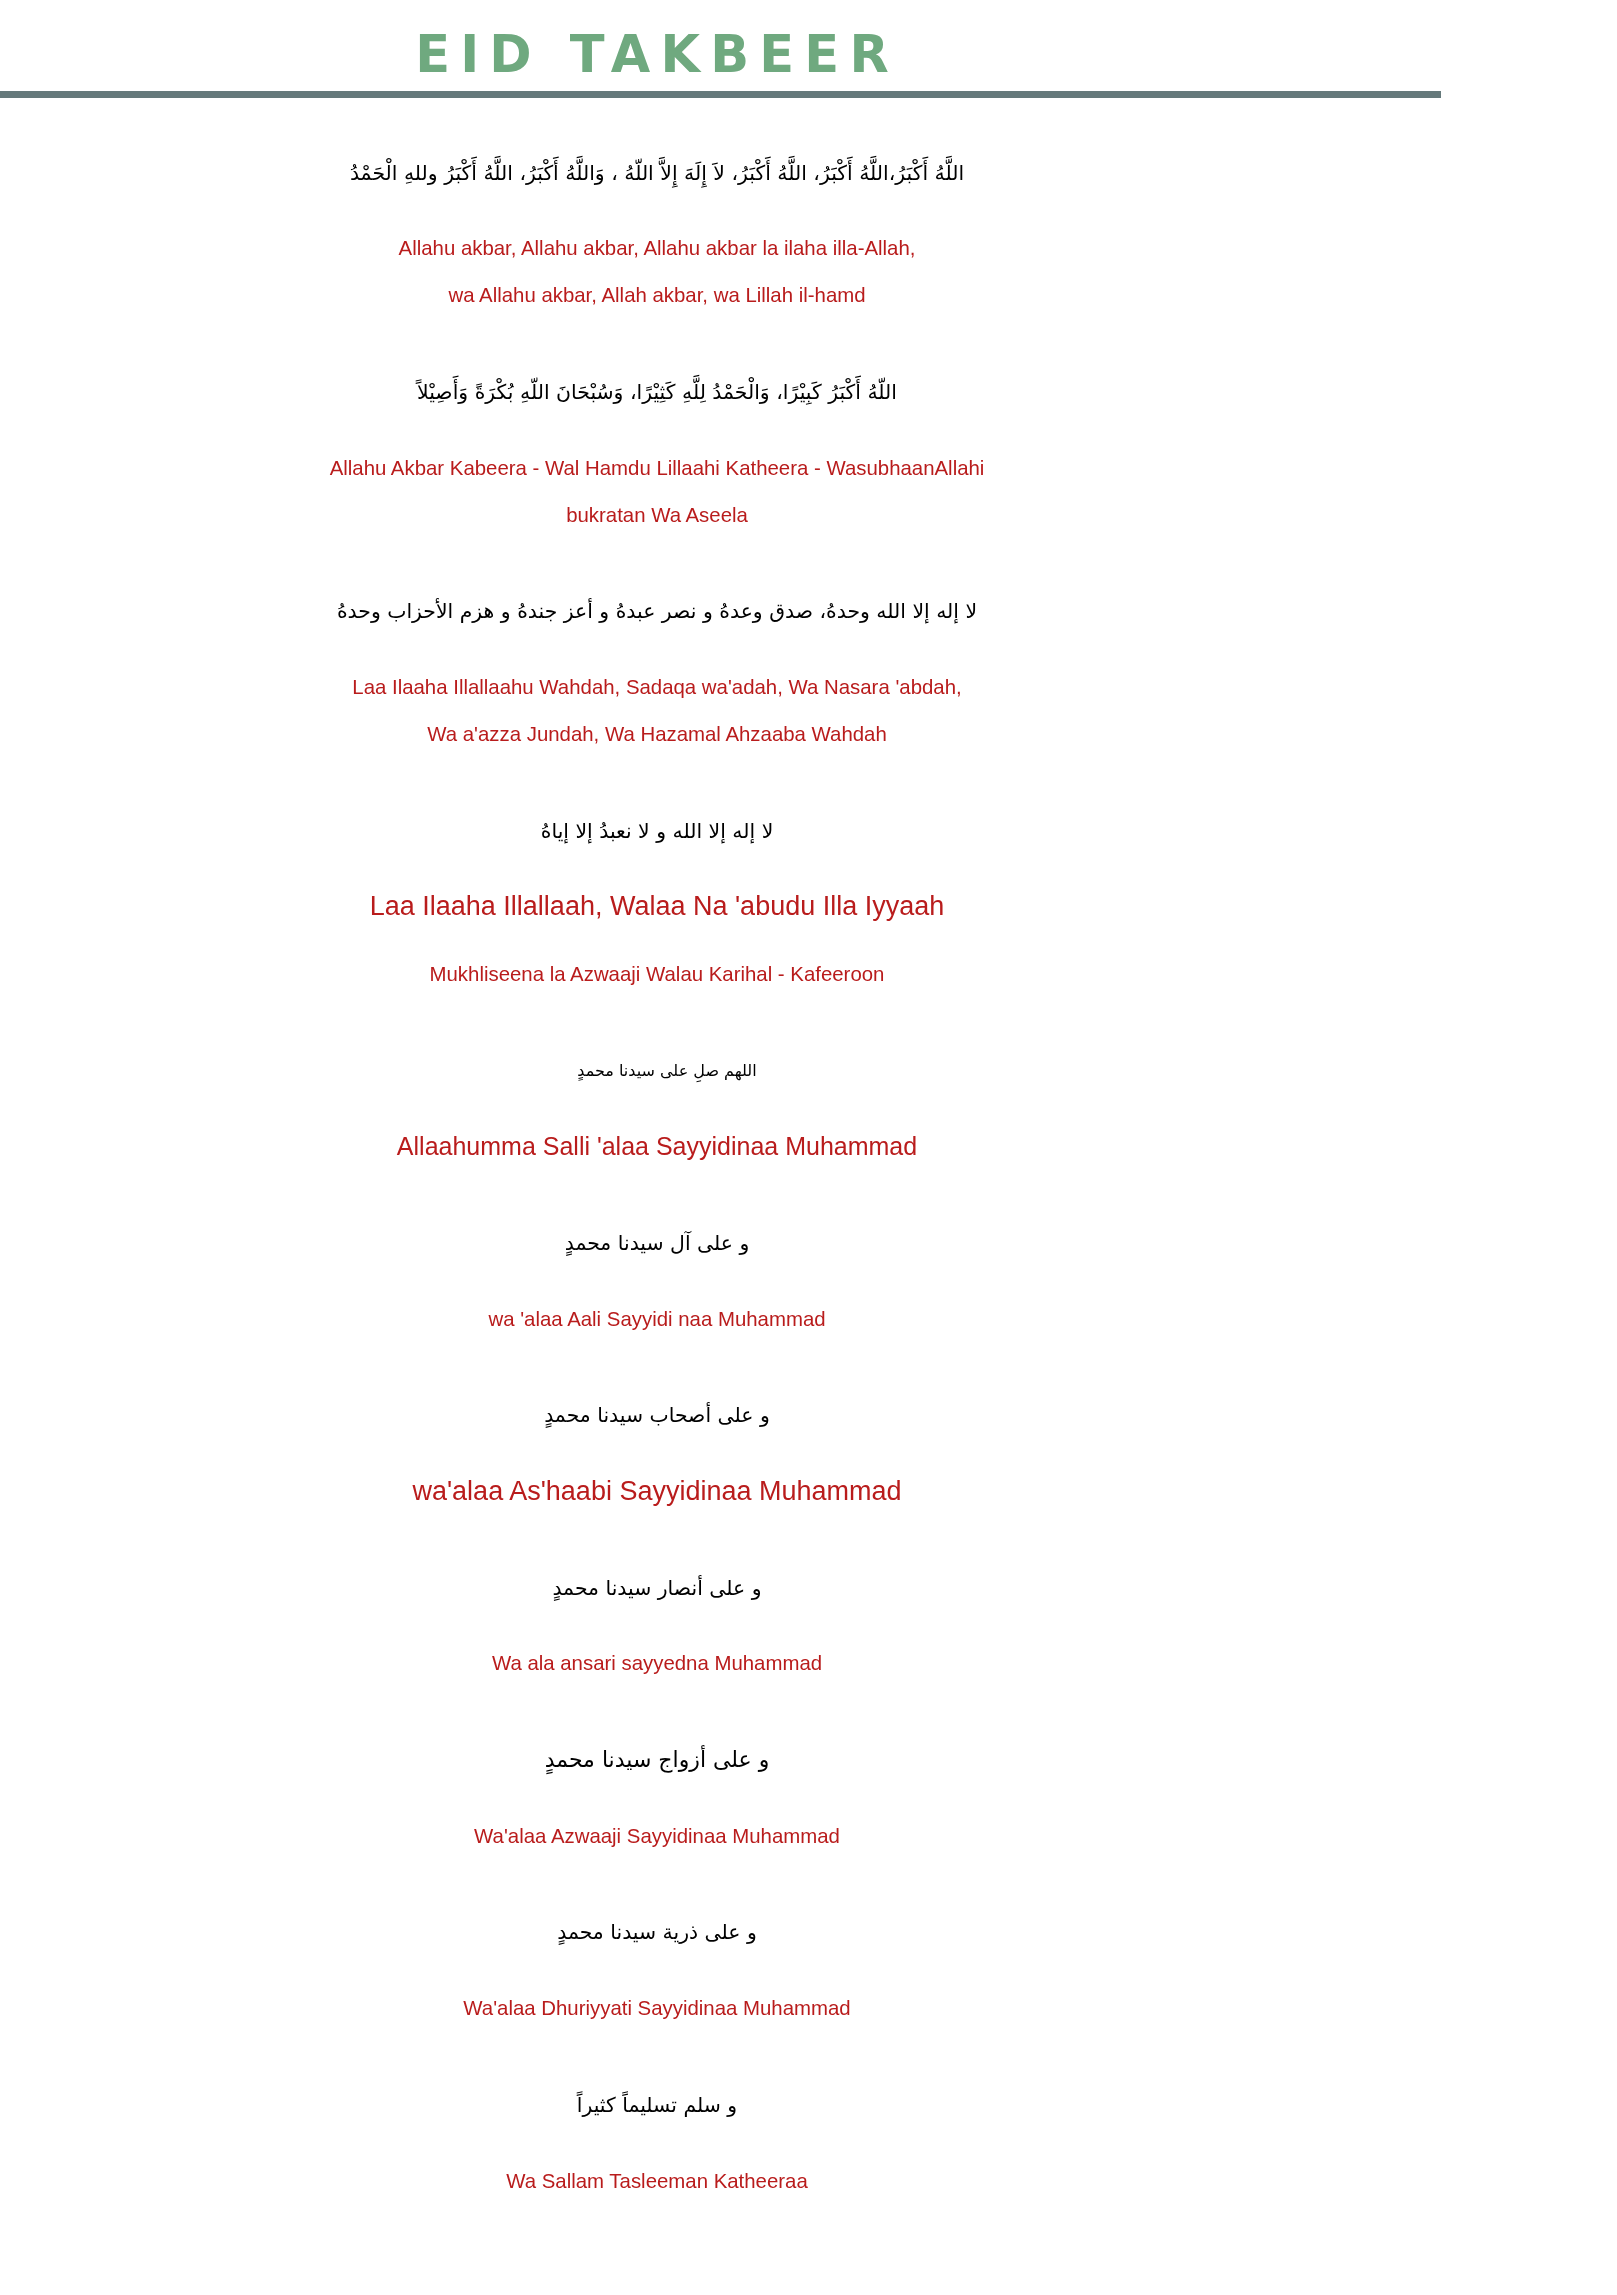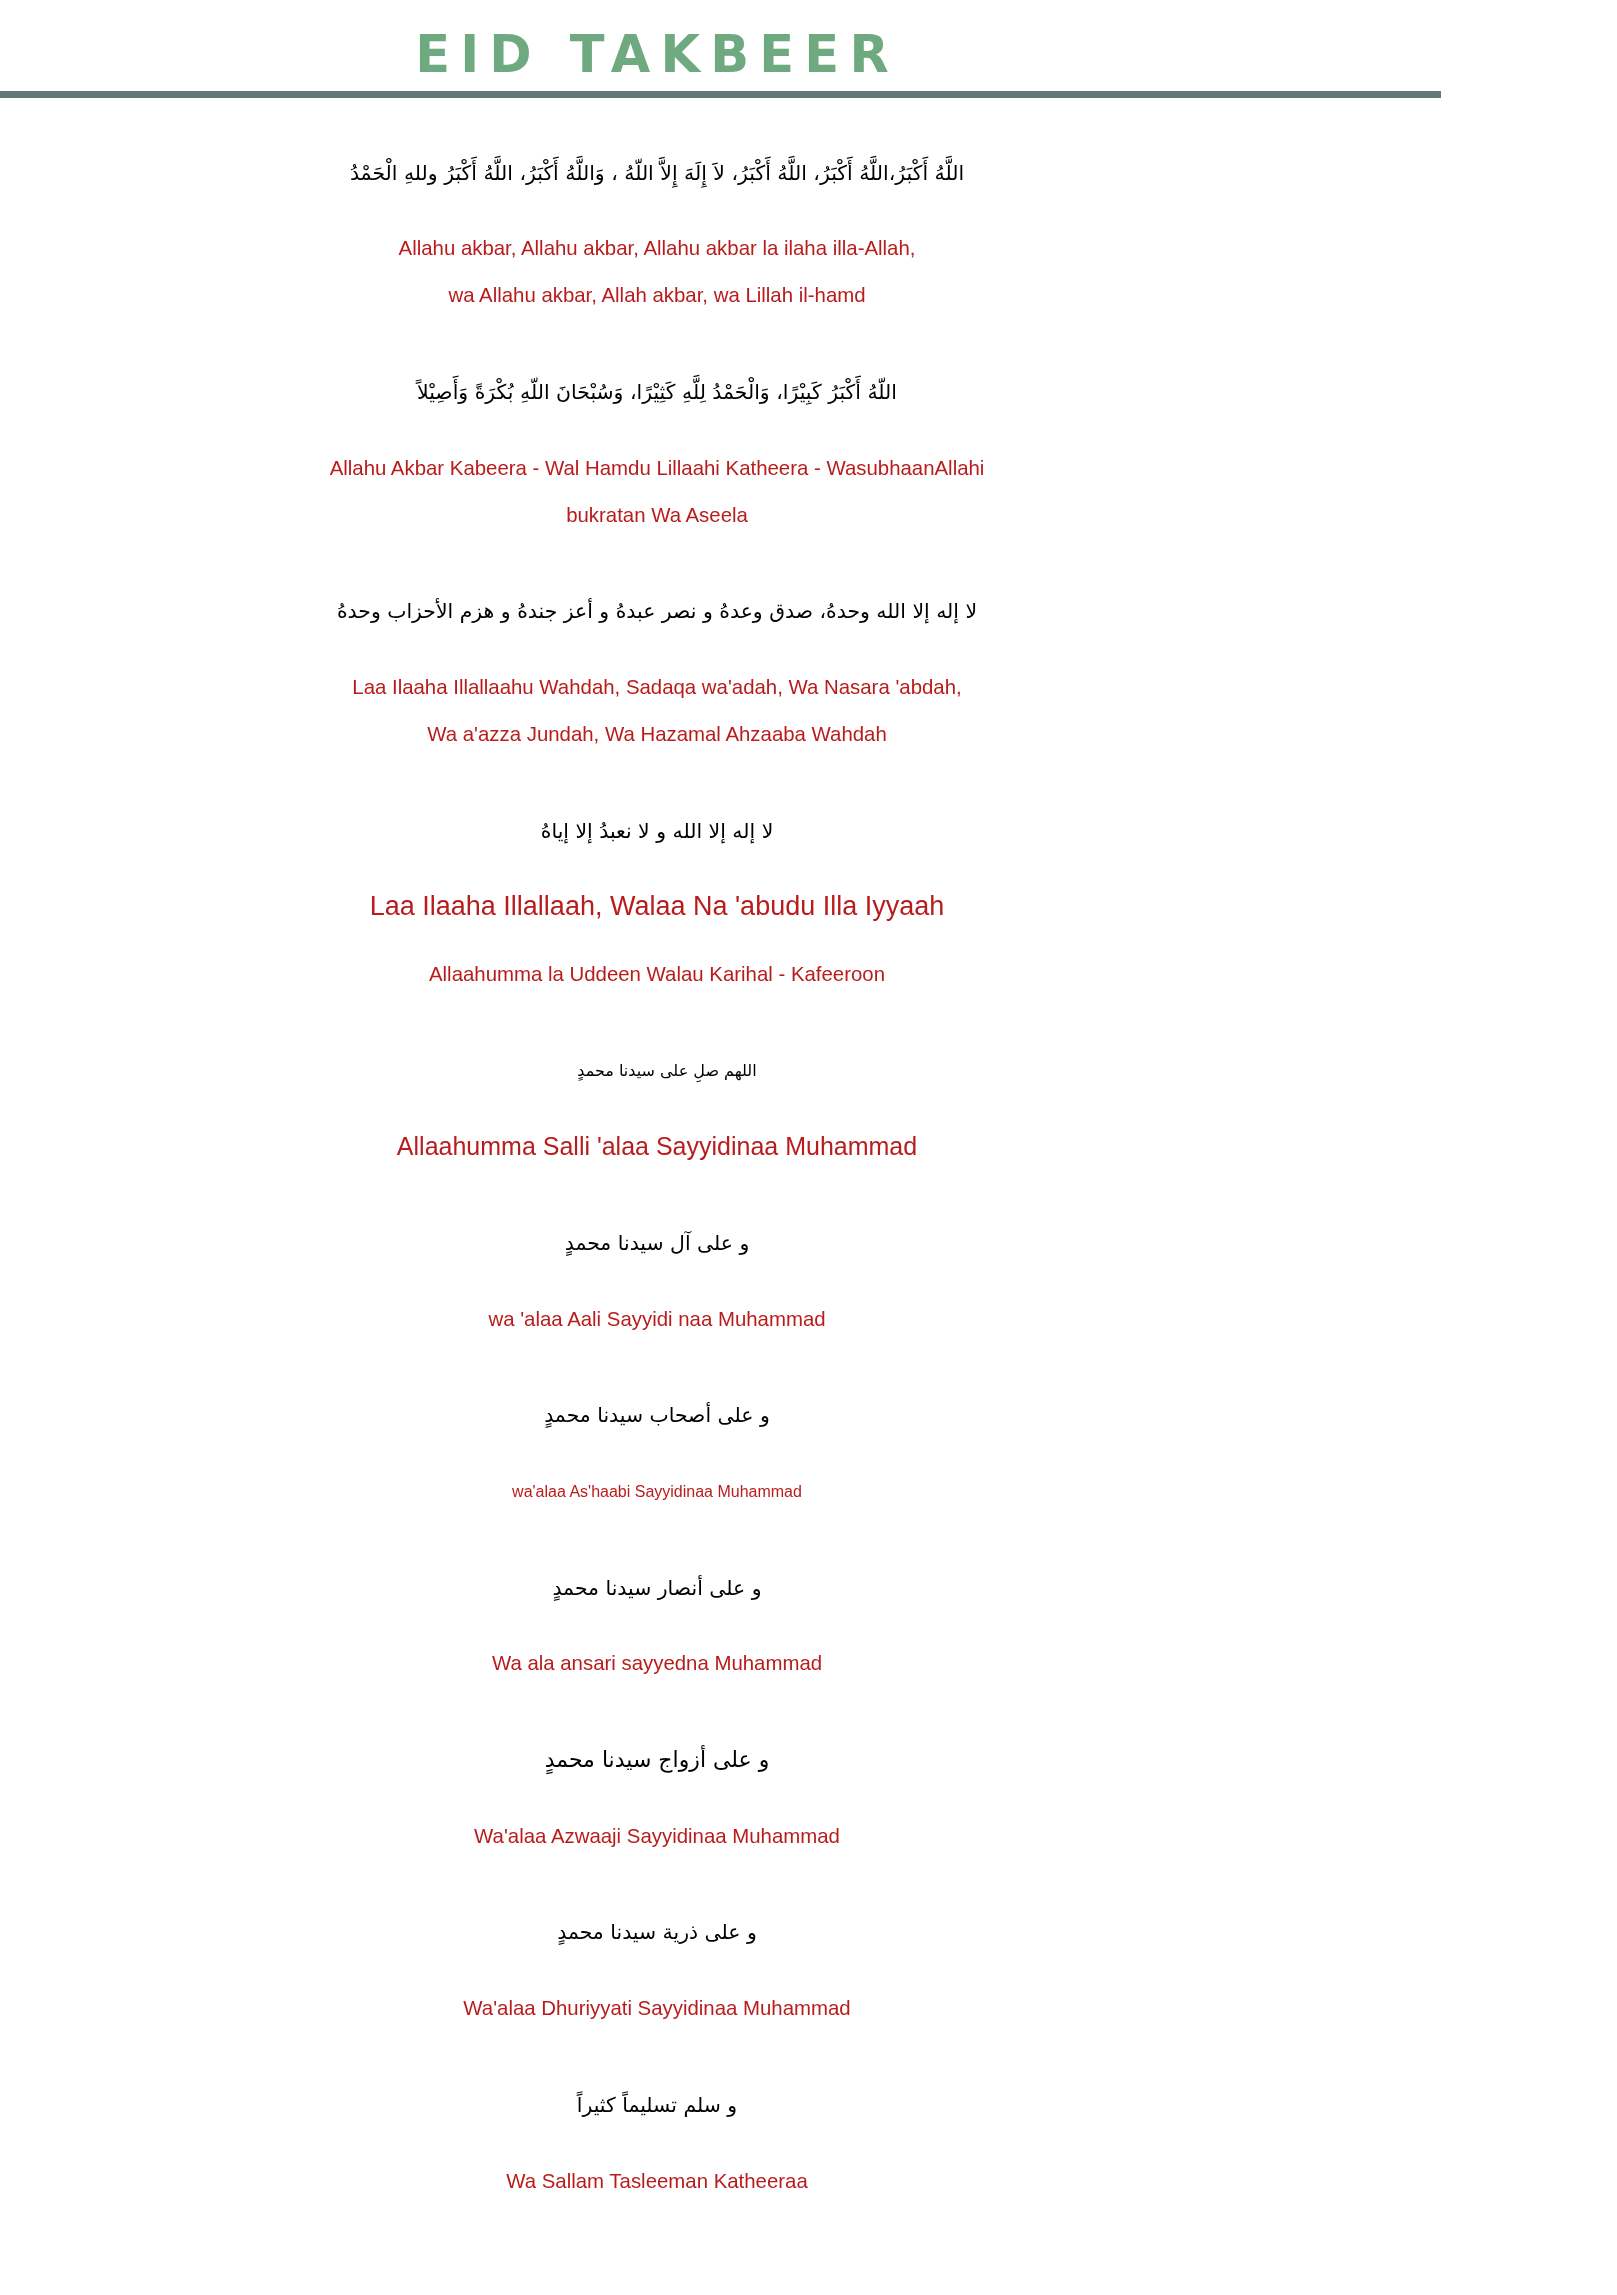--- a/index.html
+++ b/index.html
@@ -87,36 +87,36 @@
       <div class="translit" style="font-size: 20.4px;">Laa Ilaaha Illallaahu Wahdah, Sadaqa wa'adah, Wa Nasara 'abdah,</div>
       <div class="translit" style="font-size: 20.4px;">Wa a'azza Jundah, Wa Hazamal Ahzaaba Wahdah</div>
     </section>
 
     <section class="block">
       <div class="arabic" dir="rtl" style="font-size: 20.4px;">لا إله إلا الله و لا نعبدُ إلا إياهُ</div>
       <div class="translit" style="font-size: 27px;">Laa Ilaaha Illallaah, Walaa Na 'abudu Illa Iyyaah</div>
     </section>
 
     <section class="block">
-      <div class="translit" style="font-size: 20.4px;">Allaahumma la Uddeen Walau Karihal - Kafeeroon</div>
+      <div class="translit" style="font-size: 20.4px;">Mukhliseena la Azwaaji Walau Karihal - Kafeeroon</div>
     </section>
 
     <section class="block">
       <div class="arabic" dir="rtl" style="font-size: 16px; padding-left: 20px;">اللهم صلِ على سيدنا محمدٍ</div>
       <div class="translit" style="font-size: 25px;">Allaahumma Salli 'alaa Sayyidinaa Muhammad</div>
     </section>
 
     <section class="block">
       <div class="arabic" dir="rtl" style="font-size: 20.4px;">و على آل سيدنا محمدٍ</div>
       <div class="translit" style="font-size: 20.4px;">wa 'alaa Aali Sayyidi naa Muhammad</div>
     </section>
 
     <section class="block">
       <div class="arabic" dir="rtl" style="font-size: 20.4px;">و على أصحاب سيدنا محمدٍ</div>
-      <div class="translit" style="font-size: 16px;">wa'alaa As'haabi Sayyidinaa Muhammad</div>
+      <div class="translit" style="font-size: 27px;">wa'alaa As'haabi Sayyidinaa Muhammad</div>
     </section>
 
     <section class="block">
       <div class="arabic" dir="rtl" style="font-size: 20.4px;">و على أنصار سيدنا محمدٍ</div>
       <div class="translit" style="font-size: 20.4px;">Wa ala ansari sayyedna Muhammad</div>
     </section>
 
     <section class="block">
       <div class="arabic" dir="rtl" style="font-size: 22px;">و على أزواج سيدنا محمدٍ</div>
       <div class="translit" style="font-size: 20.4px;">Wa'alaa Azwaaji Sayyidinaa Muhammad</div>

